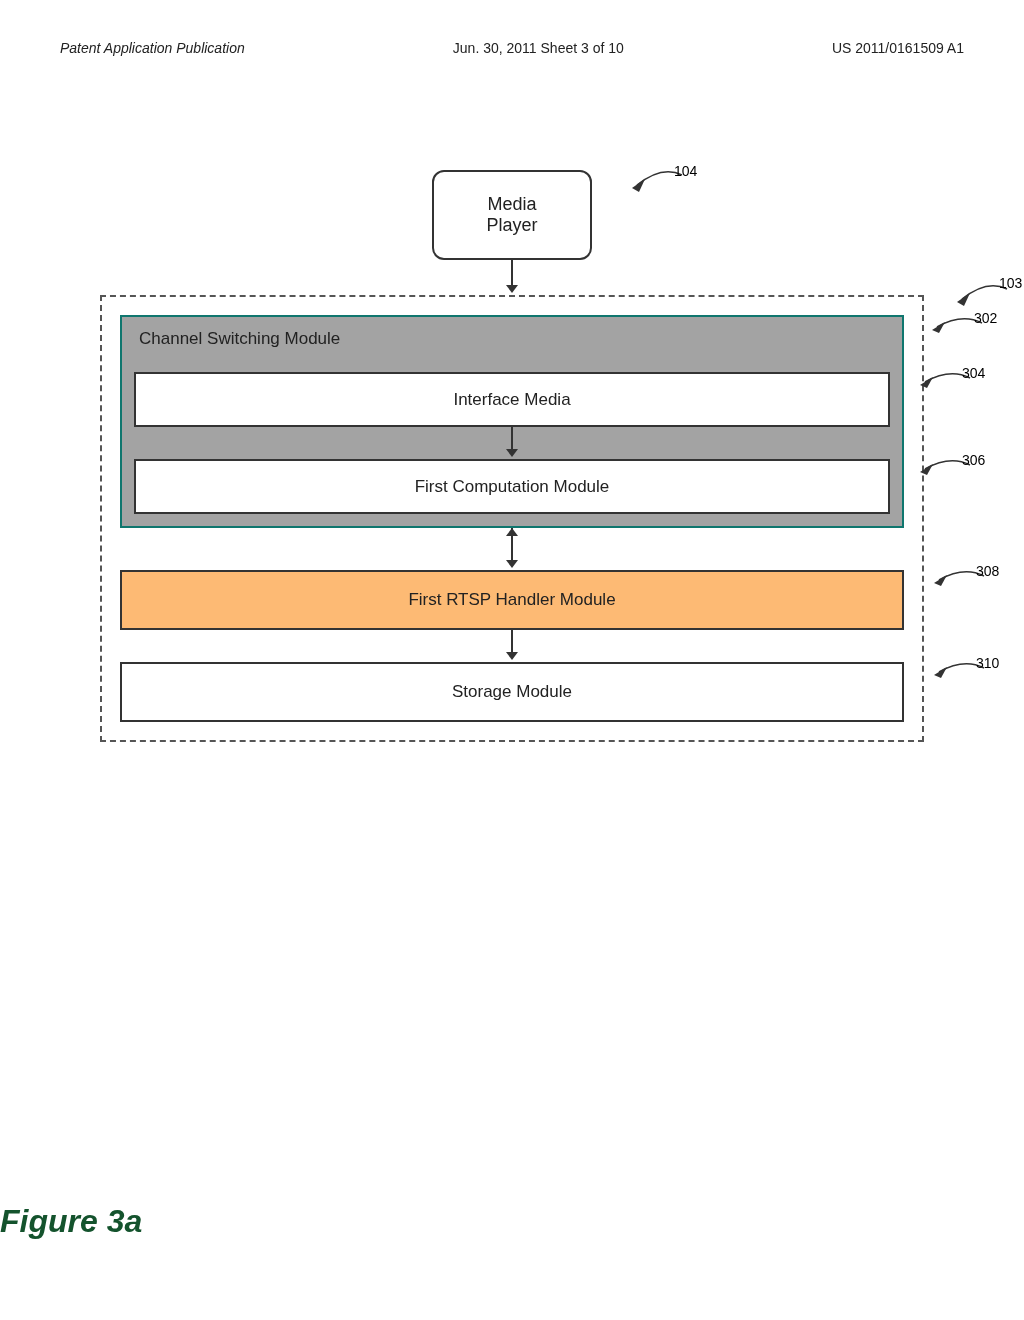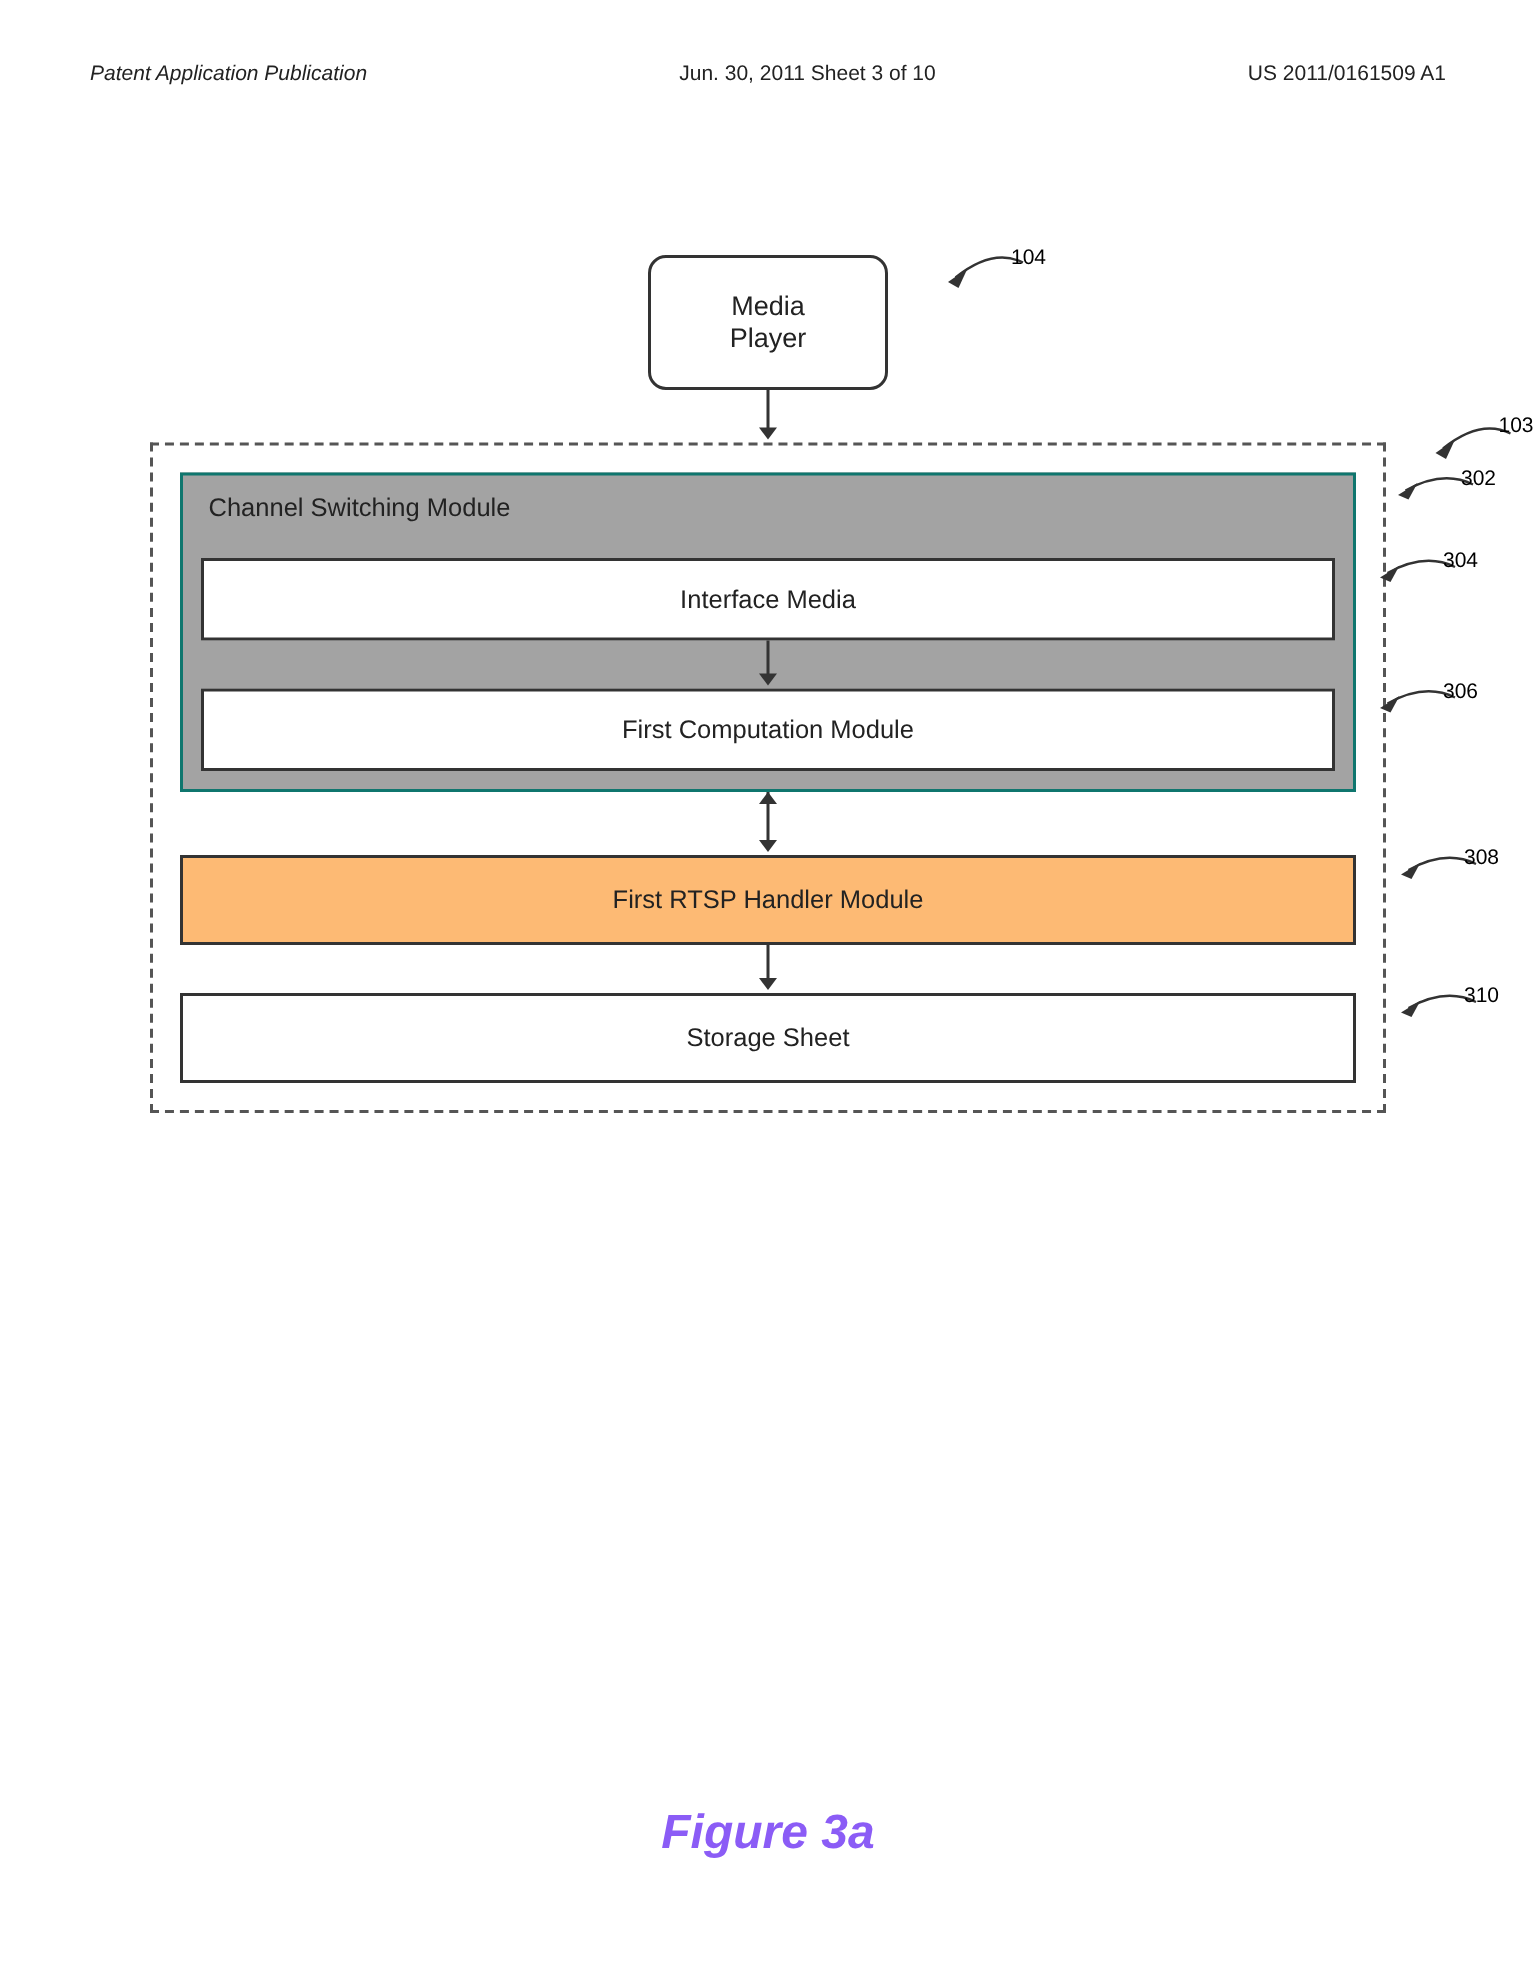--- a/index.html
+++ b/index.html
@@ -59,25 +59,24 @@
       background: #fff;
       position: relative;
     }
 
     
     .figure-caption {
       position: absolute;
       bottom: 80px;
       left: 0;
       right: 0;
-      text-align: center;
       font-size: 32px;
       font-weight: bold;
       font-style: italic;
-      color: #8b5cf6;
+      color: #14532d;
     }
   </style>
 </head>
 <body>
 
 <div class="page">
 
   <div class="header">
     <span class="header-left">Patent Application Publication</span>
     <span class="header-center">Jun. 30, 2011  Sheet 3 of 10</span>
@@ -188,21 +187,21 @@
         </div>
       </div>
 
       <div style="display:flex; justify-content:center; height:32px; position:relative;">
         <div style="position:absolute; top:0; width:2px; height:24px; background:#333;"></div>
         <div style="position:absolute; top:22px; border-left:6px solid transparent; border-right:6px solid transparent; border-top:8px solid #333;"></div>
       </div>
 
       <div style="position:relative;">
         <div style="border:2px solid #333; height:60px; display:flex; align-items:center; justify-content:center; font-size:17px; color:#222; background:#fff;">
-          <span>Storage Sheet</span>
+          <span>Storage Module</span>
         </div>
 
         <div style="position:absolute; top:-12px; right:-110px;">
           <svg width="95" height="35">
             <path d="M 65,18 Q 45,8 20,22" stroke="#333" stroke-width="1.5" fill="none"></path>
             <polygon points="15,25 28,17 22,28" fill="#333"></polygon>
           </svg>
           <span style="position:absolute; top:5px; left:57px; font-size:14px;">310</span>
         </div>
       </div>

